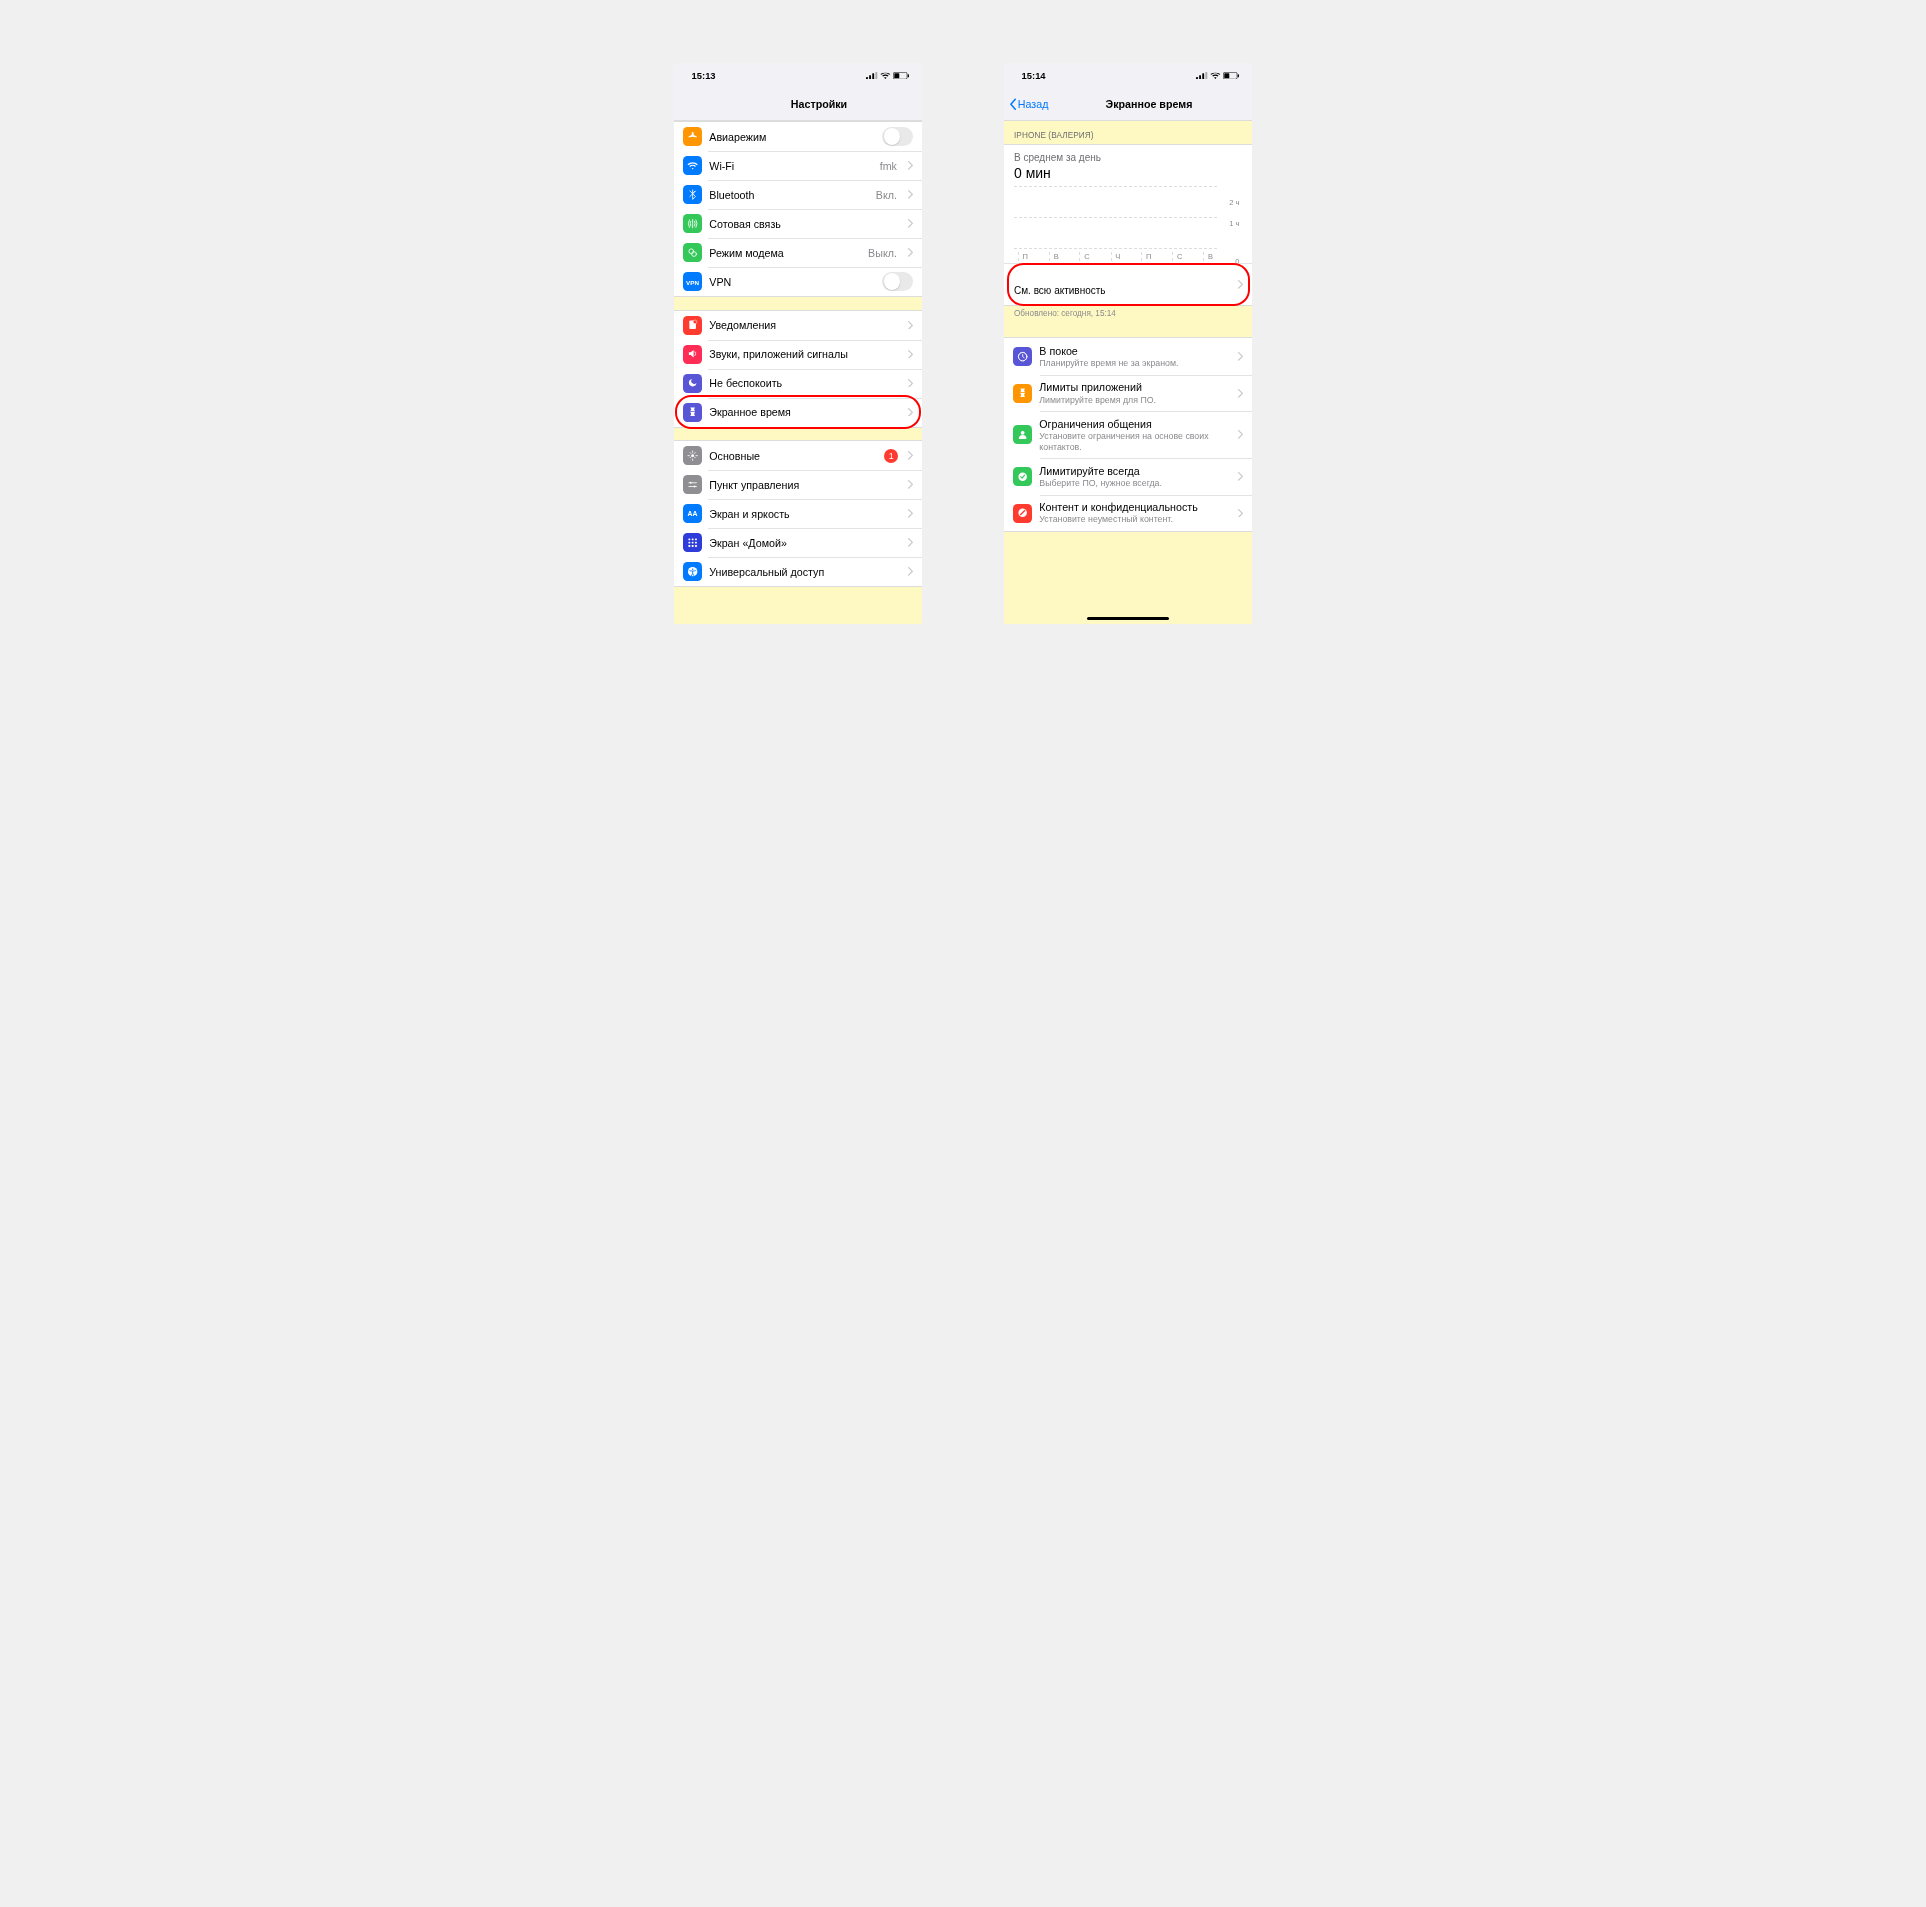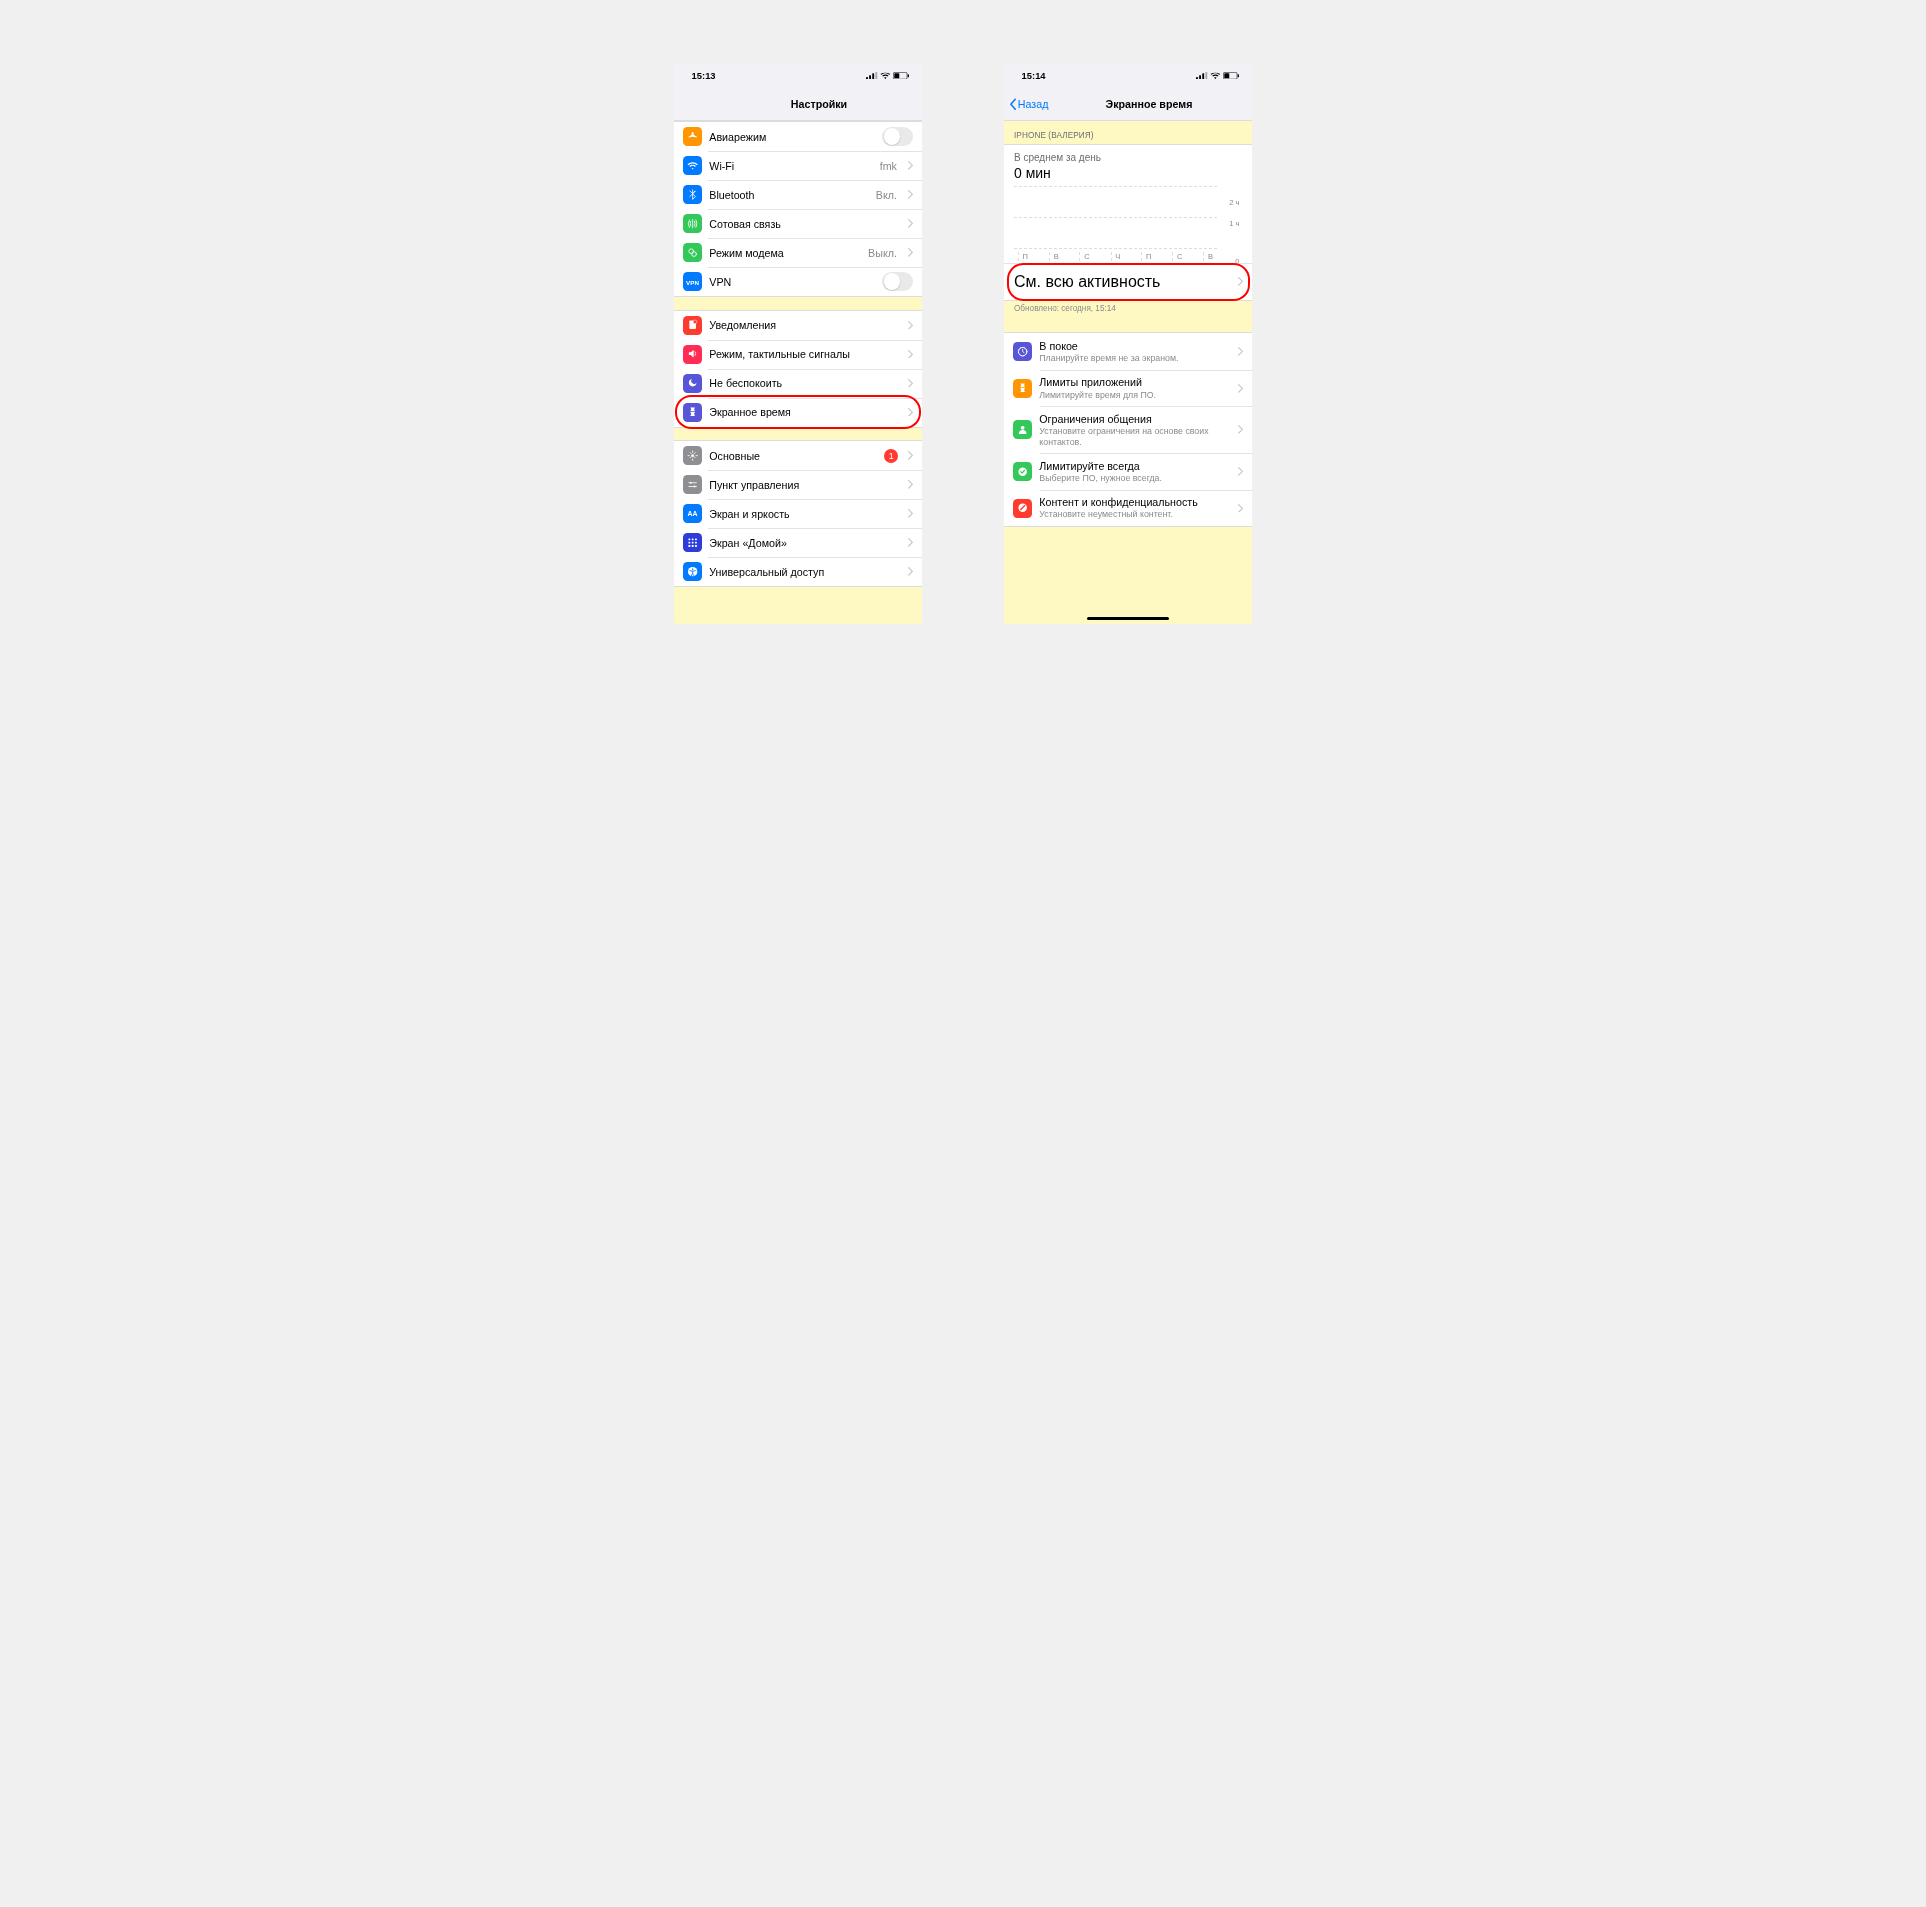--- a/index.html
+++ b/index.html
@@ -97,21 +97,21 @@
   .st-big { font-size:14px; font-weight:400; margin-top:1.3px; }
   .chart-wrap { position:relative; height:75px; margin:5px 2.5px 0 0; }
   .chart-grid { position:absolute; inset:0 22.6px 12.5px 0; border-top:0.6px dashed #ddd; }
   .chart-grid .hl { position:absolute; left:0; right:0; height:0; border-top:0.6px dashed #ddd; }
   .chart-ylabel { position:absolute; right:0; font-size:7.5px; color:#8a8a8e; transform:translateY(-50%); }
   .chart-days { position:absolute; left:0; right:22.6px; bottom:0; display:flex; justify-content:space-between; font-size:7.5px; color:#8a8a8e; padding:0 3.8px;}
   .chart-days span{ border-left: 0.6px dashed #ddd; padding-left:3.8px; }
   .st-row {
     display:flex; align-items:center; padding: 7.5px 8.8px 7.5px 10px; border-top:0.6px solid #e3e3e6; position:relative;
   }
-  .st-row .label { flex:1; font-size:16px; }
+  .st-row .label { flex:1; font-size:10px;margin-top:12px; }
   .feature-row {
     display:flex; gap:7.5px; padding:6.3px 8.8px 6.3px 8.8px; align-items:center; position:relative;
   }
   .feature-row + .feature-row::before{
     content:""; position:absolute; left:36px; right:0; top:0; height:0.6px; background:#e3e3e6;
   }
   .feature-text .ttl{ font-size:10.7px; color:#000; }
   .feature-text .sub{ font-size:8.8px; color:#8a8a8e; margin-top:1.3px; line-height:1.2; }
   .home-indicator{
     position:absolute; bottom:3.8px; left:50%; transform:translateX(-50%);
@@ -228,21 +228,21 @@
             <polyline points="1,1 7,7 1,13" fill="none" stroke="currentColor" stroke-width="2" stroke-linecap="round" stroke-linejoin="round"></polyline>
           </svg>
         </div>
         <div class="row">
           <div class="app-icon" style="background:#ff2d55">
             <svg width="11.3" height="11.3" viewBox="0 0 24 24">
               <path d="M4 9v6h4l6 5V4L8 9H4z" fill="#fff"></path>
               <path d="M17 8a6 6 0 010 8" stroke="#fff" stroke-width="1.8" fill="none" stroke-linecap="round" stroke-linejoin="round"></path>
             </svg>
           </div>
-          <span class="label">Режим, тактильные сигналы</span>
+          <span class="label">Звуки, приложений сигналы</span>
           <svg class="chevron" width="5" height="8.8" viewBox="0 0 8 14">
             <polyline points="1,1 7,7 1,13" fill="none" stroke="currentColor" stroke-width="2" stroke-linecap="round" stroke-linejoin="round"></polyline>
           </svg>
         </div>
         <div class="row">
           <div class="app-icon" style="background:#5856d6">
             <svg width="11.3" height="11.3" viewBox="0 0 24 24">
               <path d="M20 13A8 8 0 1111 4a6 6 0 009 9z" fill="#fff"></path>
             </svg>
           </div>

